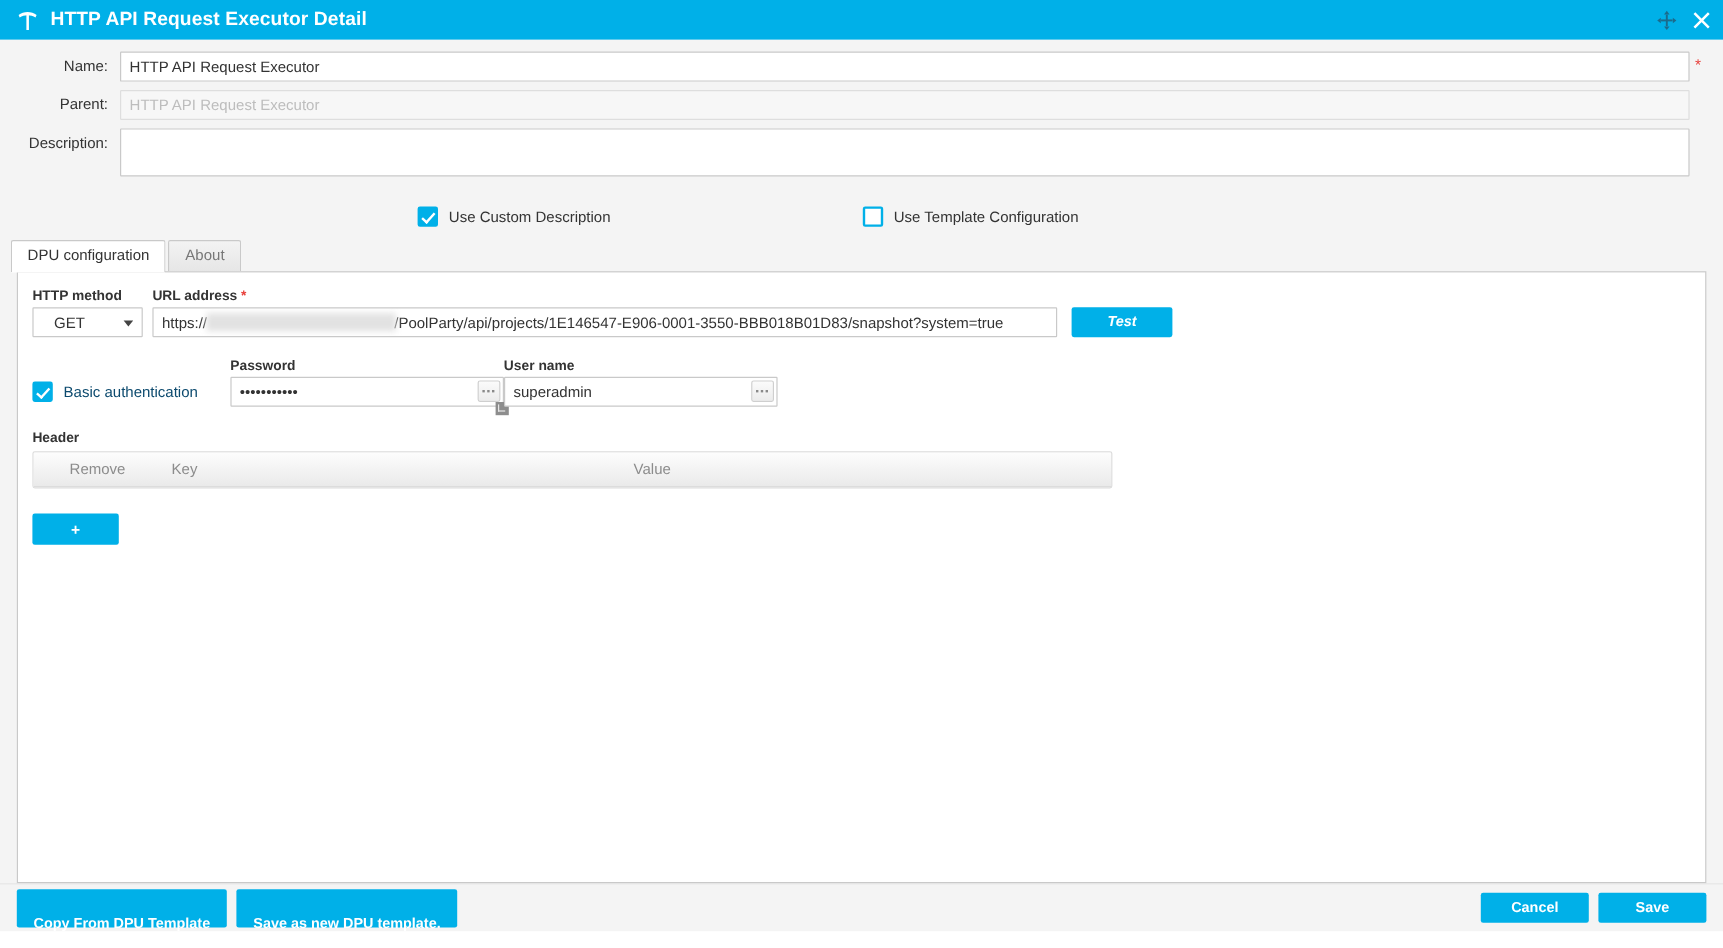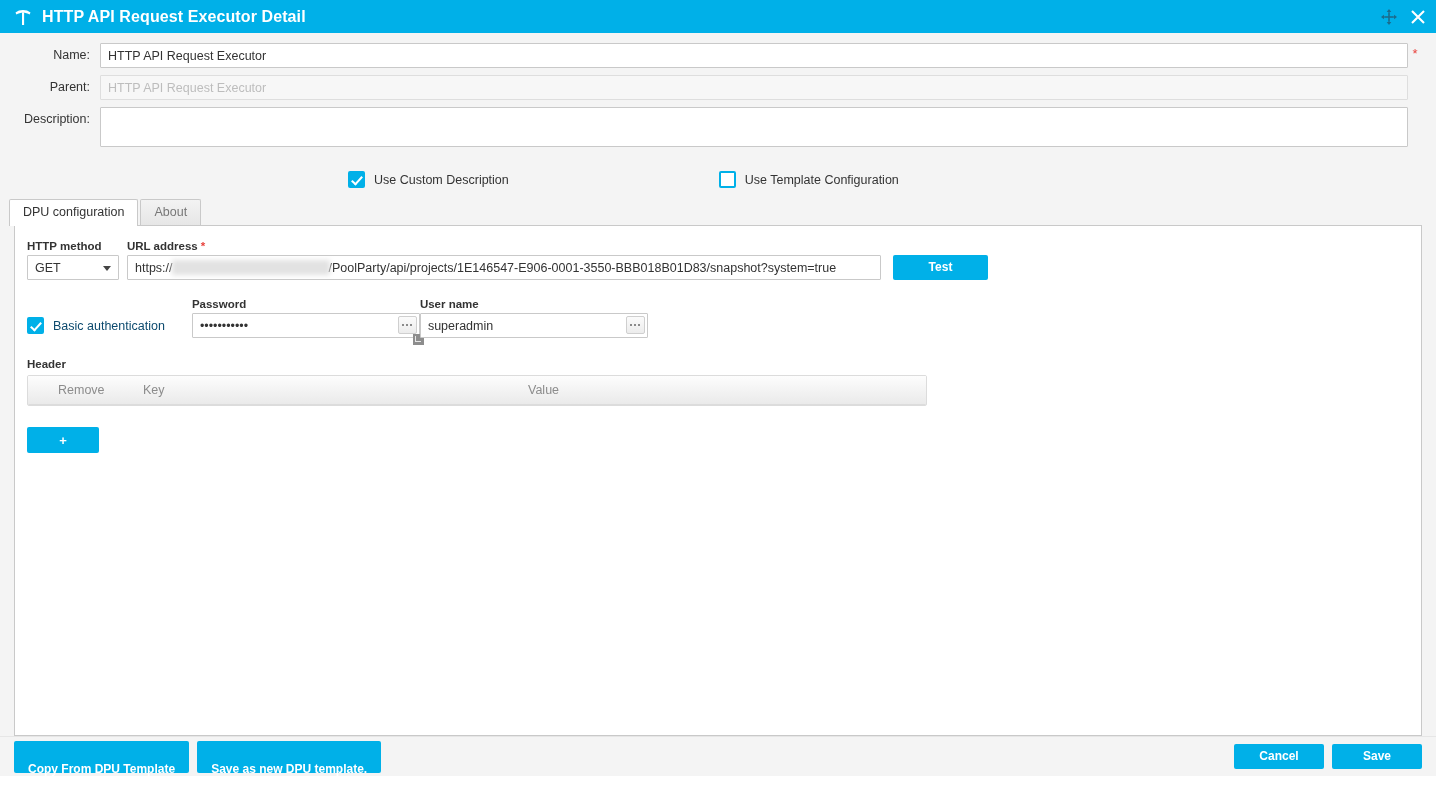--- a/index.html
+++ b/index.html
@@ -212,21 +212,21 @@
 
   .select-box {
     position: relative;
     height: 25px;
     border: 1px solid #c9c9c9;
     background: #ffffff;
     font-size: 12.5px;
     color: #333333;
     display: flex;
     align-items: center;
-    padding: 0 7px;
+    padding: 0 17px;
     border-radius: 1px;
     cursor: pointer;
   }
   .select-arrow {
     position: absolute;
     right: 7px; top: 50%;
     margin-top: -2px;
     width: 0; height: 0;
     border-left: 4px solid transparent;
     border-right: 4px solid transparent;
@@ -266,21 +266,21 @@
     font-family: "Liberation Sans", sans-serif;
     font-size: 12px;
     font-weight: bold;
     height: 25px;
     padding: 0 18px;
     cursor: pointer;
     border-radius: 2px;
     line-height: 25px;
     white-space: nowrap;
   }
-  .btn-test { width: 95px; padding: 0; }
+  .btn-test { width: 84px; padding: 0; font-style: italic; }
   .btn-plus { width: 72px; height: 26px; font-size: 13px; }
 
   .targetfile { margin-top: 14px; }
   .targetfile input.txt { width: 900px; }
 
   .auth-row {
     display: flex;
     align-items: flex-end;
     margin-top: 18px;
   }

